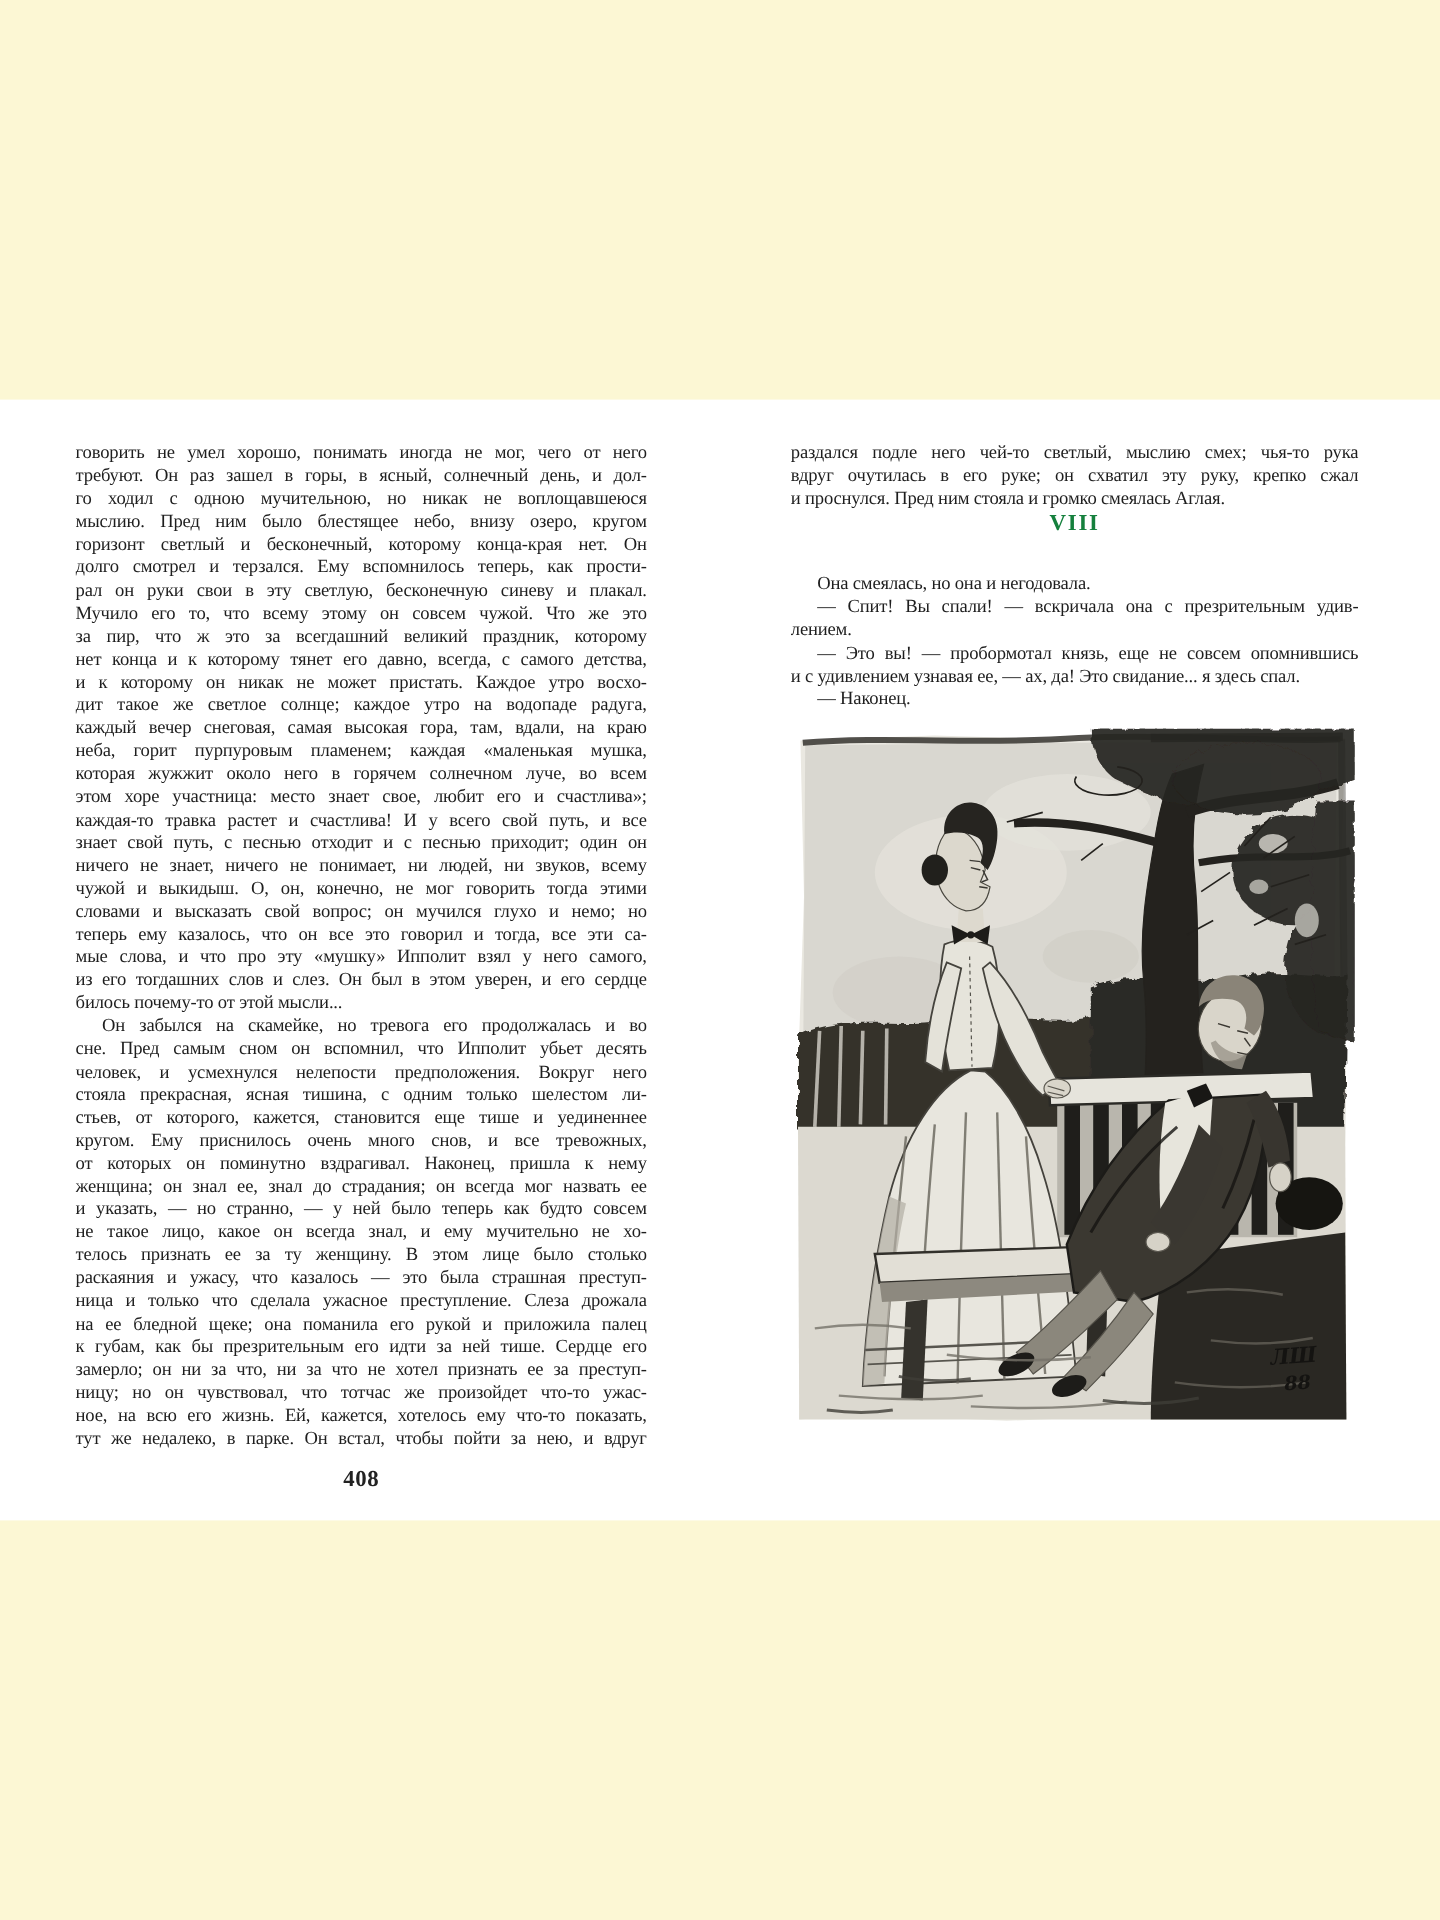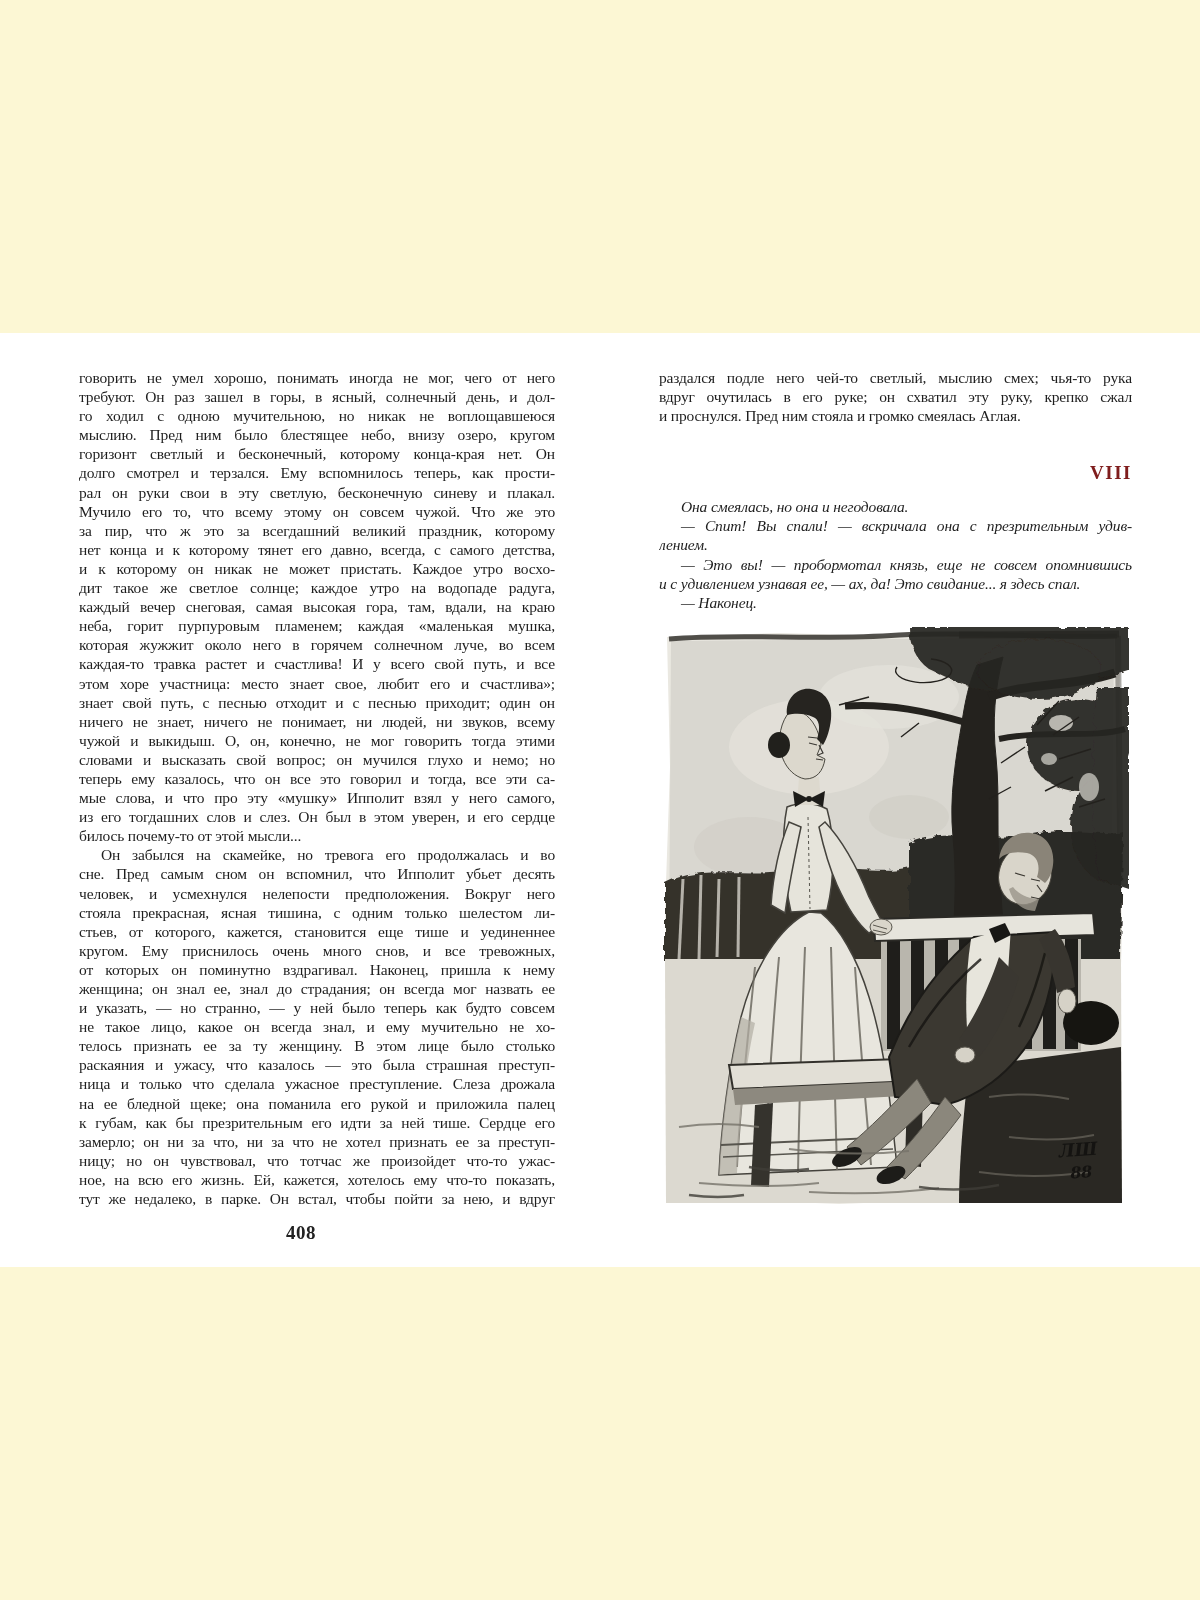--- a/index.html
+++ b/index.html
@@ -4,30 +4,30 @@
 <style>
   html,body{margin:0;padding:0;}
   body{
     background:#fcf7d4;
     font-family:"Liberation Serif","DejaVu Serif",serif;
     -webkit-font-smoothing:antialiased;
   }
   #page{position:relative;width:1200px;height:1600px;background:#fcf7d4;overflow:hidden;}
   .sheet{position:absolute;left:0;top:333px;width:1200px;height:934px;background:#ffffff;}
   .col{position:absolute;top:368px;color:#1e1e1e;font-size:15.5px;line-height:19.1px;letter-spacing:-0.15px;}
-  .col-left{left:79px;width:476px;}
+  .col-left{left:63px;width:476px;}
   .col-right{left:659px;width:473px;}
   .line{text-align:justify;text-align-last:justify;height:19.1px;overflow:hidden;}
   .line.last{text-align-last:left;}
   .line.indent{text-indent:22px;}
   .chapter-heading{
-    margin-top:36px;height:24px;line-height:24px;
-    text-align:right;font-weight:bold;font-size:19px;letter-spacing:1.5px;color:#7f1d1d;
+    height:24px;line-height:24px;
+    text-align:center;font-weight:bold;font-size:19px;letter-spacing:1.5px;color:#15803d;
   }
-  .dialogue{margin-top:12px;font-style:italic;}
+  .dialogue{margin-top:28px;}
   .page-number{
     position:absolute;left:63px;top:1222px;width:476px;
     text-align:center;font-size:19px;font-weight:600;color:#222;letter-spacing:0.5px;
   }
   .illustration{margin-top:15px;width:470px;height:584px;}
   .illustration svg{display:block;width:470px;height:584px;}
 </style>
 </head>
 <body>
 
@@ -44,22 +44,22 @@
         <div class="line">долго смотрел и терзался. Ему вспомнилось теперь, как прости-</div>
         <div class="line">рал он руки свои в эту светлую, бесконечную синеву и плакал.</div>
         <div class="line">Мучило его то, что всему этому он совсем чужой. Что же это</div>
         <div class="line">за пир, что ж это за всегдашний великий праздник, которому</div>
         <div class="line">нет конца и к которому тянет его давно, всегда, с самого детства,</div>
         <div class="line">и к которому он никак не может пристать. Каждое утро восхо-</div>
         <div class="line">дит такое же светлое солнце; каждое утро на водопаде радуга,</div>
         <div class="line">каждый вечер снеговая, самая высокая гора, там, вдали, на краю</div>
         <div class="line">неба, горит пурпуровым пламенем; каждая «маленькая мушка,</div>
         <div class="line">которая жужжит около него в горячем солнечном луче, во всем</div>
+        <div class="line">этом хоре участница: место знает свое, любит его и счастлива»;</div>
         <div class="line">каждая-то травка растет и счастлива! И у всего свой путь, и все</div>
-        <div class="line">этом хоре участница: место знает свое, любит его и счастлива»;</div>
         <div class="line">знает свой путь, с песнью отходит и с песнью приходит; один он</div>
         <div class="line">ничего не знает, ничего не понимает, ни людей, ни звуков, всему</div>
         <div class="line">чужой и выкидыш. О, он, конечно, не мог говорить тогда этими</div>
         <div class="line">словами и высказать свой вопрос; он мучился глухо и немо; но</div>
         <div class="line">теперь ему казалось, что он все это говорил и тогда, все эти са-</div>
         <div class="line">мые слова, и что про эту «мушку» Ипполит взял у него самого,</div>
         <div class="line">из его тогдашних слов и слез. Он был в этом уверен, и его сердце</div>
         <div class="line last">билось почему-то от этой мысли...</div>
       </div>
     <div>

